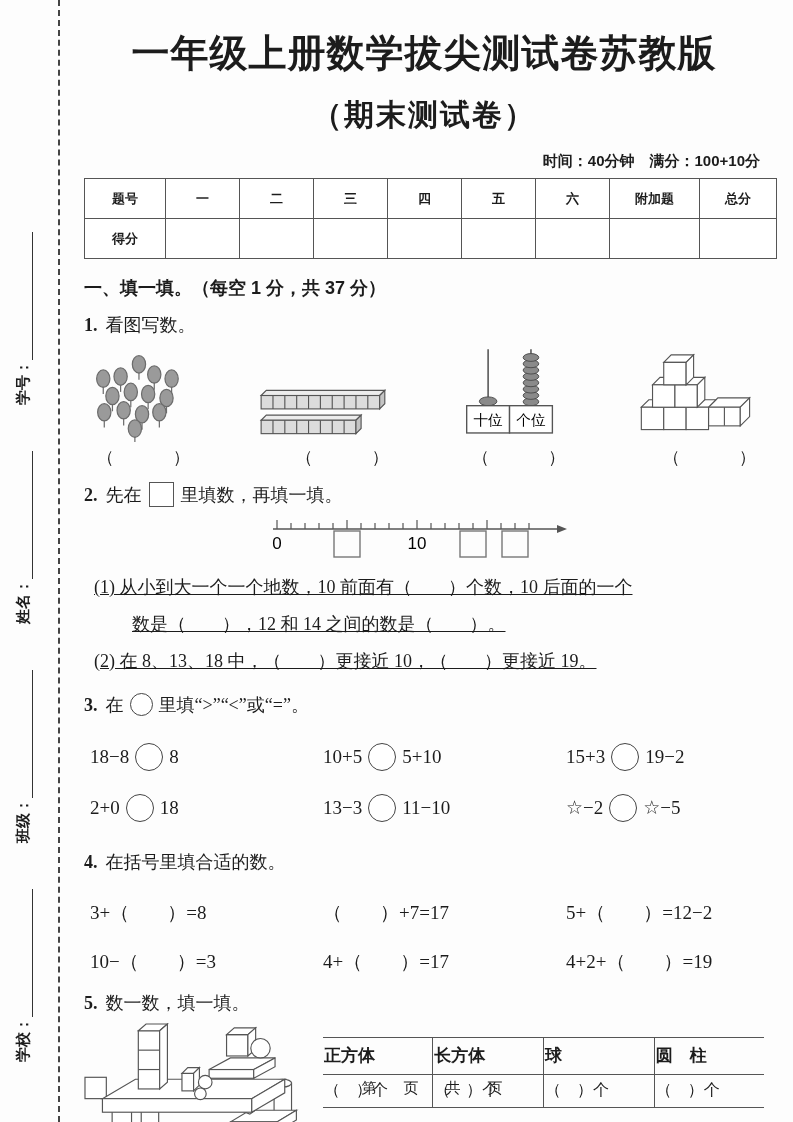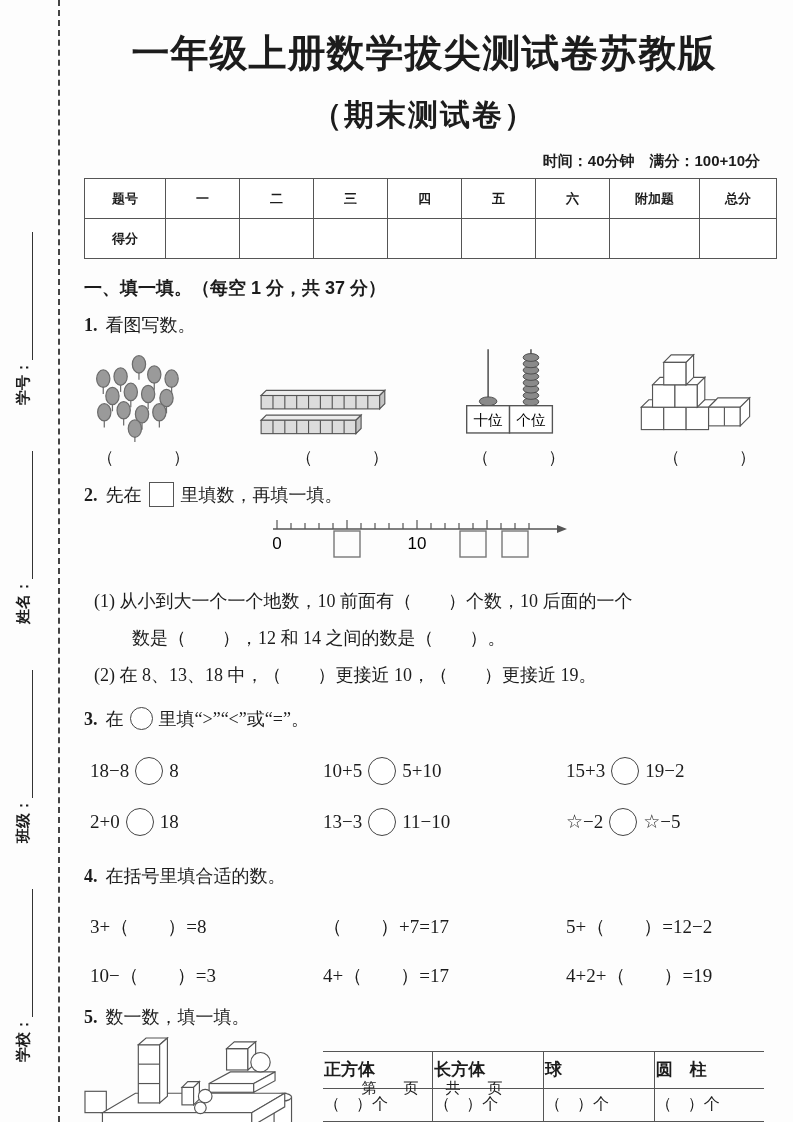--- a/index.html
+++ b/index.html
@@ -25,22 +25,22 @@
   .qline{margin-top:13px;font-size:18px;font-family:"Liberation Serif","DejaVu Serif",serif;}
   .qnum{font-weight:bold;font-family:"Liberation Serif",serif;margin-right:8px;}
   
   .pics{margin-top:8px;display:flex;justify-content:space-between;align-items:flex-end;padding:0 6px;}
   .picgroup{display:flex;flex-direction:column;align-items:flex-end;gap:3px;}
   .blank{font-size:17px;font-family:"Liberation Serif",serif;letter-spacing:2px;}
   
   .inlinebox{display:inline-block;width:23px;height:23px;border:1.5px solid #555;
              vertical-align:-6px;margin:0 7px;background:#fff;}
   .nlwrap{margin:8px 0 0 185px;}
-  .subq{margin-top:20px;padding-left:10px;font-size:18px;line-height:2.05;
-        font-family:"Liberation Serif","DejaVu Serif",serif;}
+  .subq{margin-top:6px;padding-left:10px;font-size:18px;line-height:2.05;
+        font-family:"Liberation Serif","DejaVu Serif",serif;text-decoration:underline;}
   .subq .ind{padding-left:38px;}
   
   .exgrid{margin-top:26px;display:grid;grid-template-columns:233px 243px auto;
           row-gap:23px;font-size:19px;font-family:"Liberation Serif","DejaVu Serif",serif;
           align-items:center;padding-left:6px;}
   .cmp{display:flex;align-items:center;white-space:nowrap;}
   .circle{display:inline-block;width:26px;height:26px;border:1.5px solid #444;
           border-radius:50%;margin:0 6px;background:#fff;}
   .smcircle{display:inline-block;width:21px;height:21px;border:1.5px solid #444;
           border-radius:50%;margin:0 6px;vertical-align:-5px;background:#fff;}

